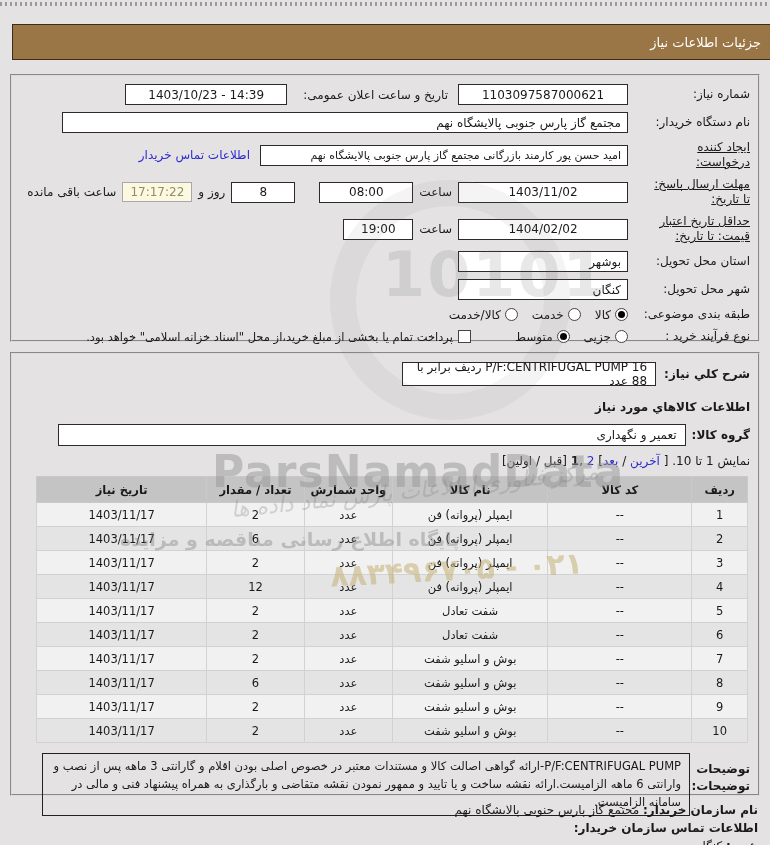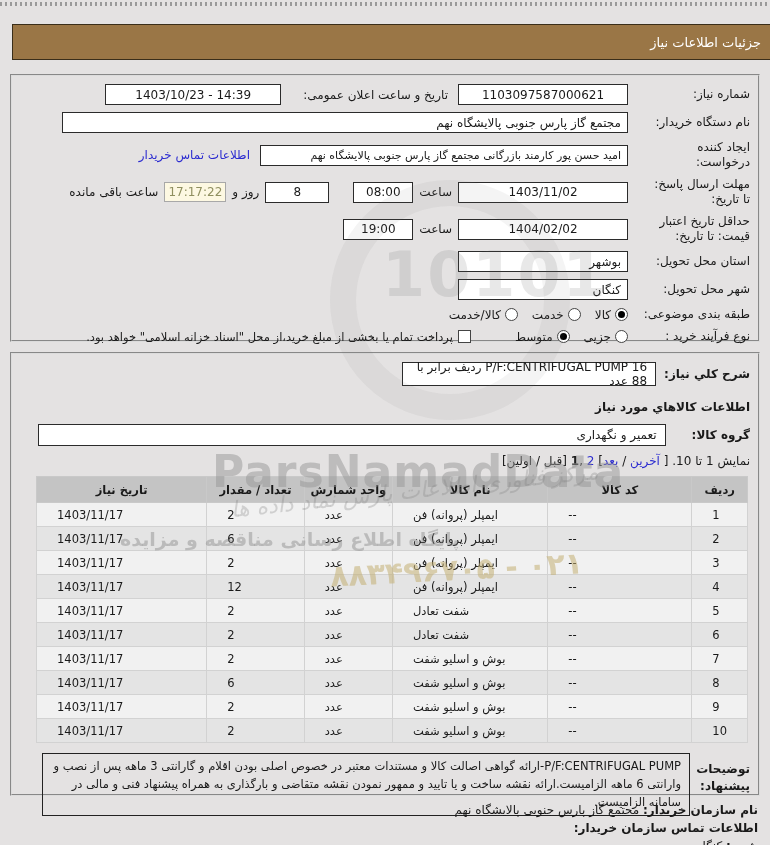--- a/index.html
+++ b/index.html
@@ -19,49 +19,49 @@
     background-image:repeating-linear-gradient(90deg,#9a9a9a 0 2px,transparent 2px 5px);}
   .titlebar{position:absolute;top:24px;left:12px;width:764px;height:36px;
     background:var(--accent-brown);border:1px solid #3a2e1a;color:#fff;
     display:flex;align-items:center;padding:0 14px;font-size:13px;}
   .fieldset{position:absolute;left:10px;width:750px;border:2px groove #dcdcdc;
     background:transparent;padding:8px 8px 6px 8px;display:flex;flex-direction:column;}
   .fs1{top:74px;height:268px;gap:7px;}
   .fs2{top:352px;height:444px;gap:8px;}
   .row{display:flex;align-items:center;}
   .lbl{width:122px;flex:0 0 122px;line-height:1.25;}
-  .lbl.two{align-self:flex-start;}
+  .lbl.two{align-self:flex-start;text-decoration:underline;}
   .blbl{font-weight:bold;}
   .field{background:#fff;border:1px solid #2b2b2b;height:21px;display:flex;
     align-items:center;padding:0 6px;white-space:nowrap;overflow:hidden;}
   .center{justify-content:center;}
   .ltr{direction:ltr;}
   .w-main{width:170px;}
   .link{color:var(--link-blue);cursor:pointer;}
   .small-gap{margin-right:10px;}
   .radio{width:13px;height:13px;border:1px solid #444;border-radius:50%;
     background:#fff;display:inline-flex;align-items:center;justify-content:center;
     margin-left:4px;flex:0 0 13px;}
   .radio.on::after{content:"";width:7px;height:7px;border-radius:50%;background:#000;}
   .opt-label{margin-left:14px;}
   .checkbox{width:13px;height:13px;border:1px solid #444;background:#fff;
     display:inline-block;margin-left:5px;flex:0 0 13px;}
   .countdown{background:var(--countdown-bg);border:1px solid #a8a8a8;color:var(--countdown-text);
-    height:20px;display:flex;align-items:center;justify-content:center;width:62px;}
+    height:20px;display:flex;align-items:center;justify-content:center;width:70px;}
   .descbox{background:#fff;border:1px solid #2b2b2b;height:24px;display:flex;
     align-items:center;padding:0 8px;width:254px;margin-left:28px;}
   .groupbox{background:#fff;border:1px solid #2b2b2b;height:22px;display:flex;
     align-items:center;padding:0 8px;width:628px;}
   .pagination{direction:ltr;text-align:right;padding-left:2px;font-size:12px;margin-top:0;}
   .pagination .pg-link{color:var(--link-blue);cursor:pointer;}
   .pagination .cur{font-weight:bold;}
   table.items{border-collapse:collapse;width:712px;margin:0 2px 0 auto;
     direction:rtl;font-size:11.5px;background:#ededed;border:1px solid #b5b5b5;}
   table.items th{background:#c4c4c4;font-weight:bold;height:26px;border:1px solid #c9c9c9;padding:2px 4px;}
-  table.items td{height:24px;text-align:left;border:1px solid #d2d2d2;padding:1px 20px;margin-left:44px;}
+  table.items td{height:24px;text-align:center;border:1px solid #d2d2d2;padding:1px 20px;margin-left:44px;}
   table.items tr:nth-child(odd) td{background:#f1f1f1;}
   table.items tr:nth-child(even) td{background:#e4e4e4;}
   .notes-row{display:flex;align-items:flex-start;margin-top:2px;}
   .notes-lbl{width:60px;flex:0 0 60px;font-weight:bold;line-height:1.4;padding-top:8px;}
   .notesbox{border:1px solid #222;width:648px;min-height:62px;padding:4px 8px;
     font-size:11.5px;line-height:1.55;}
   .contact{position:absolute;top:802px;right:12px;left:12px;line-height:1.4;}
   .contact .line{margin-bottom:1px;}
   
   .wm{position:absolute;pointer-events:none;white-space:nowrap;z-index:5;}
@@ -82,22 +82,22 @@
 
 <div class="titlebar">
   <span>جزئیات اطلاعات نیاز</span>
 </div>
 
 <div class="fieldset fs1">
 
   <div class="row">
     <span class="lbl">شماره نیاز:</span>
     <div class="field w-main center ltr">1103097587000621</div>
-    <span class="small-gap" style="margin-left:22px">تاریخ و ساعت اعلان عمومی:</span>
-    <div class="field center ltr" style="width:176px">1403/10/23 - 14:39</div>
+    <span class="small-gap" style="margin-left:16px">تاریخ و ساعت اعلان عمومی:</span>
+    <div class="field center ltr" style="width:162px">1403/10/23 - 14:39</div>
   </div>
 
   <div class="row">
     <span class="lbl">نام دستگاه خریدار:</span>
     <div class="field" style="width:566px">مجتمع گاز پارس جنوبی  پالایشگاه نهم</div>
   </div>
 
   <div class="row">
     <span class="lbl two">
       <span>ایجاد کننده</span><br>
@@ -107,21 +107,21 @@
     <span class="link small-gap">اطلاعات تماس خریدار</span>
   </div>
 
   <div class="row">
     <span class="lbl two">
       <span>مهلت ارسال پاسخ:</span><br>
       <span>تا تاریخ:</span>
     </span>
     <div class="field w-main center ltr">1403/11/02</div>
     <span style="margin:0 6px">ساعت</span>
-    <div class="field center ltr" style="width:60px">08:00</div>
+    <div class="field center ltr" style="width:94px">08:00</div>
     <div class="field center ltr" style="width:64px;margin-right:24px">8</div>
     <span style="margin:0 6px">روز و</span>
     <div class="countdown ltr">17:17:22</div>
     <span style="margin-right:6px">ساعت باقی مانده</span>
   </div>
 
   <div class="row">
     <span class="lbl two">
       <span>حداقل تاریخ اعتبار</span><br>
       <span>قیمت: تا تاریخ:</span>
@@ -170,21 +170,21 @@
 <div class="fieldset fs2">
 
   <div class="row">
     <span class="blbl" style="margin-left:8px">شرح کلي نياز:</span>
     <div class="descbox">P/F:CENTRIFUGAL PUMP 16 ردیف برابر با 88 عدد</div>
   </div>
 
   <div class="blbl" style="margin-top:6px">اطلاعات کالاهاي مورد نياز</div>
 
   <div class="row" style="margin-top:2px">
-    <span class="blbl" style="margin-left:26px">گروه کالا:</span>
+    <span class="blbl" style="margin-left:6px">گروه کالا:</span>
     <div class="groupbox">تعمیر و نگهداری</div>
   </div>
 
   <div class="pagination">
     <span>نمایش 1 تا 10.</span>
     <span>[</span>
     <span class="pg-link">آخرین</span><span> / </span><span class="pg-link">بعد</span><span>]</span>
     <span class="pg-link">2</span><span> ,</span><span class="cur">1</span>
     <span>[قبل / اولین]</span>
   </div>
@@ -280,21 +280,21 @@
           <td>عدد</td>
           <td class="ltr">2</td>
           <td class="ltr">1403/11/17</td>
         </tr>
       </tbody>
   </table>
 
   <div class="notes-row">
     <span class="notes-lbl">
       <span>توضیحات</span><br>
-      <span>پیشنهاد:</span>
+      <span>توضیحات:</span>
     </span>
     <div class="notesbox">P/F:CENTRIFUGAL PUMP-ارائه گواهی اصالت کالا و مستندات معتبر در خصوص اصلی بودن اقلام و گارانتی 3 ماهه پس از نصب و وارانتی 6 ماهه الزامیست.ارائه نقشه ساخت و یا تایید و ممهور نمودن نقشه متقاضی و بارگذاری به همراه پیشنهاد فنی و مالی در سامانه الزامیست.</div>
   </div>
 
 </div>
 
 <div class="contact">
   <div class="line">
     <span class="blbl">نام سازمان خریدار:</span>
     <span>مجتمع گاز پارس جنوبی پالایشگاه نهم</span>

